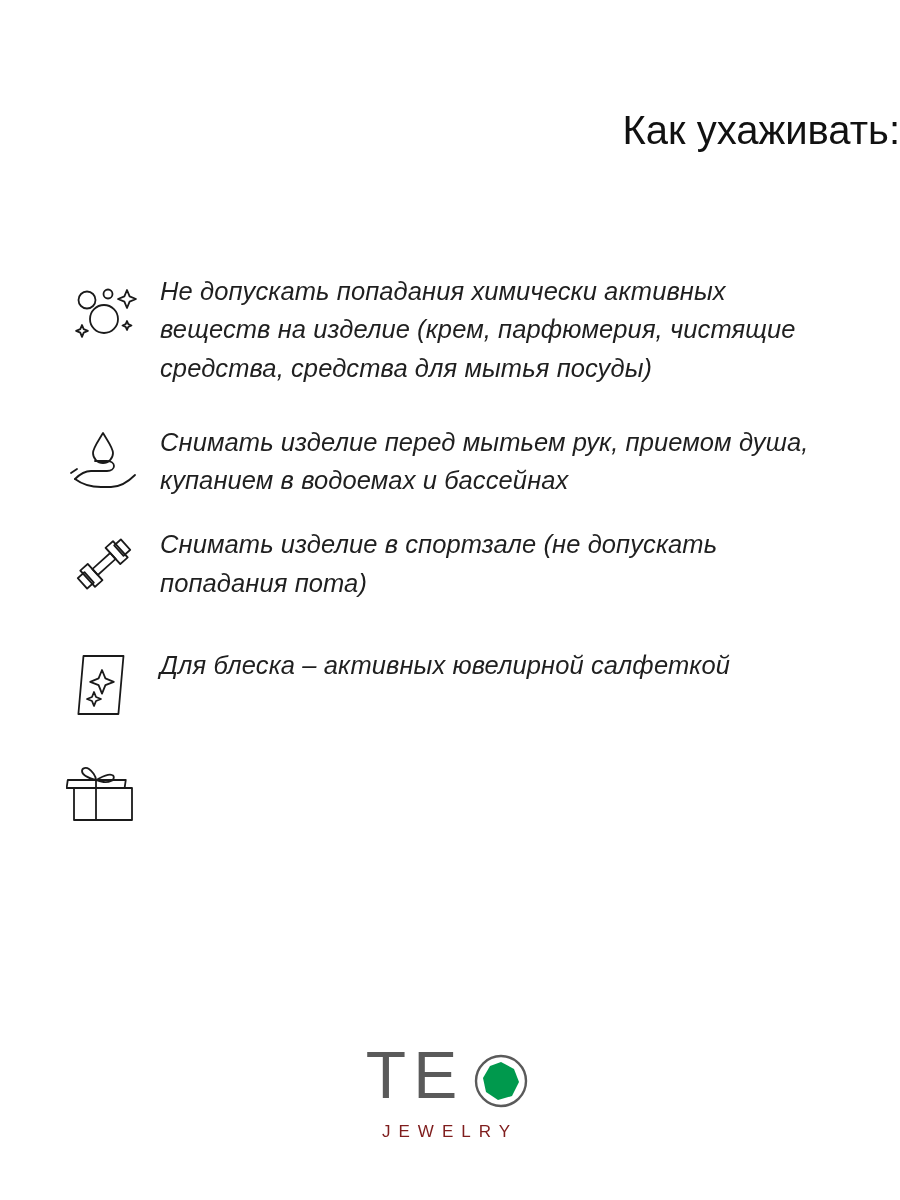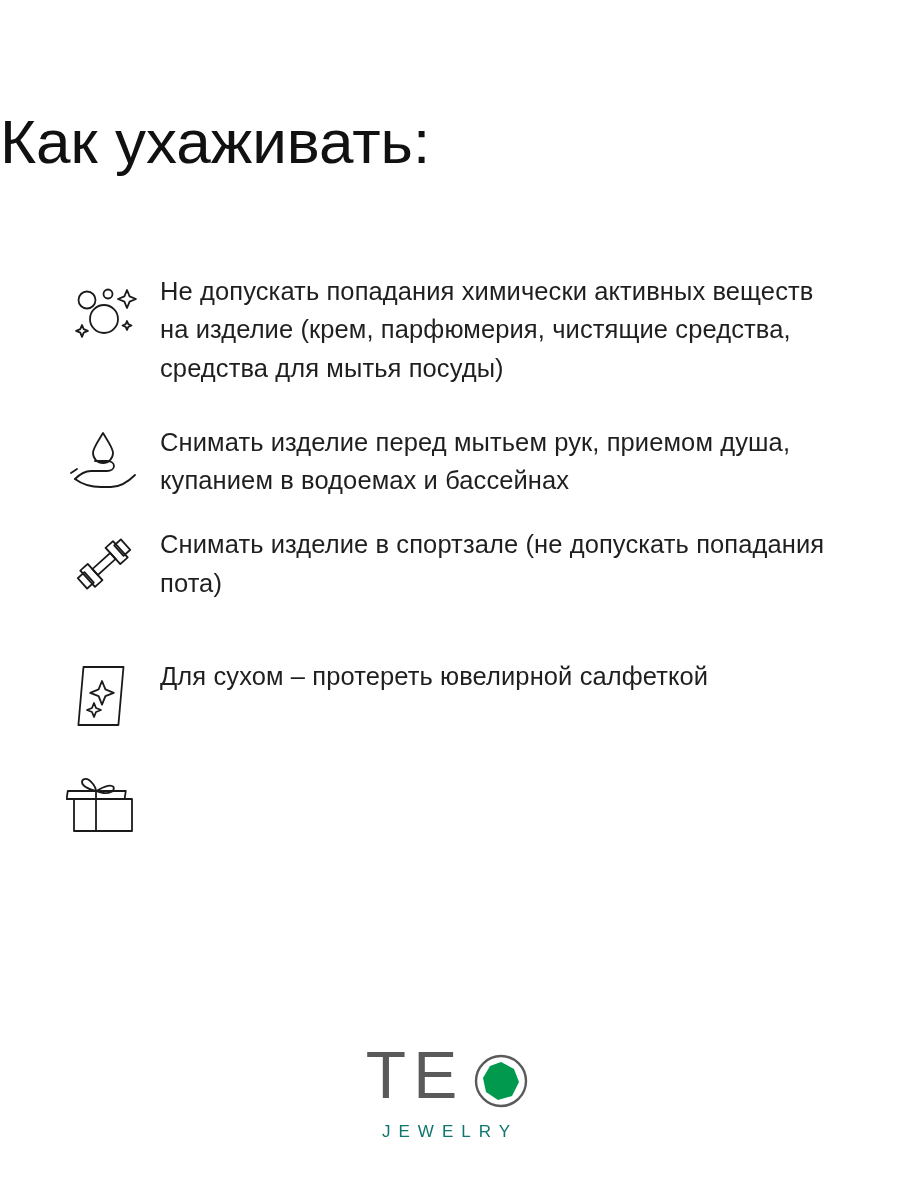--- a/index.html
+++ b/index.html
@@ -14,22 +14,22 @@
     color: #1a1a1a;
     overflow: hidden;
   }
   .page {
     position: relative;
     width: 900px;
     height: 1200px;
     box-sizing: border-box;
   }
   .title {
-    text-align: left;
-    font-size: 62px;
+    text-align: right;
+    font-size: 40px;
     font-weight: 400;
     letter-spacing: 0px;
     color: #111111;
     margin: 0;
     padding-top: 108px;
     line-height: 1.1;
   }
   .care-list {
     margin: 0;
     padding: 0;
@@ -55,25 +55,26 @@
   .icon-wrap svg {
     display: block;
   }
   .item-text {
     font-size: 25.5px;
     line-height: 1.5;
     color: #1f1f1f;
     font-weight: 400;
     letter-spacing: 0.1px;
     max-width: 690px;
+    font-style: italic;
   }
   
   .item-0 { margin-bottom: 36px; }
   .item-1 { }
-  .item-2 { margin-bottom: 55px; }
+  .item-2 { margin-bottom: 44px; }
   .item-3 { margin-bottom: 38px; }
   .item-4 { margin-bottom: 32px; }
   .item-5 { margin-bottom: 0; }
 
   
   .logo-block {
     position: absolute;
     left: 0;
     right: 0;
     bottom: 58px;
@@ -99,21 +100,21 @@
     width: 54px;
     height: 54px;
     margin: 0 6px 0 2px;
     position: relative;
     top: 4px;
   }
   .logo-sub {
     margin-top: 14px;
     font-size: 17px;
     letter-spacing: 8px;
-    color: #0f766e;
+    color: #7f1d1d;
   }
 </style>
 </head>
 <body>
 
 <div class="page">
 
   <h1 class="title">Как ухаживать:</h1>
 
   <ul class="care-list">
@@ -160,21 +161,21 @@
     </li>
 
     <li class="care-item item-3">
       <span class="icon-wrap">
         <svg width="64" height="72" viewBox="0 0 64 72" fill="none" stroke="#1a1a1a" stroke-width="1.8" stroke-linejoin="round">
           <path d="M12 6 h40 v58 h-40 z" transform="skewX(-5)"></path>
           <path d="M30 20 l3.4 8.4 8.4 3.4 -8.4 3.4 -3.4 8.4 -3.4 -8.4 -8.4 -3.4 8.4 -3.4z"></path>
           <path d="M22 42 l2 5 5 2 -5 2 -2 5 -2 -5 -5 -2 5 -2z"></path>
         </svg>
       </span>
-      <span class="item-text">Для сухом – протереть ювелирной салфеткой</span>
+      <span class="item-text">Для блеска – активных ювелирной салфеткой</span>
     </li>
 
 
     <li class="care-item item-5">
       <span class="icon-wrap">
         <svg width="76" height="62" viewBox="0 0 76 62" fill="none" stroke="#1a1a1a" stroke-width="1.8" stroke-linejoin="round">
           <path d="M8 24 h58 v32 h-58 z"></path>
           <path d="M4 16 h58 v8 h-58 z" transform="skewX(-8)"></path>
           <path d="M30 16 v40"></path>
           <path d="M30 16 c-8 -2 -14 -5 -14 -9 0 -3 4 -4 7 -2 3 2 7 7 7 11z"></path>

